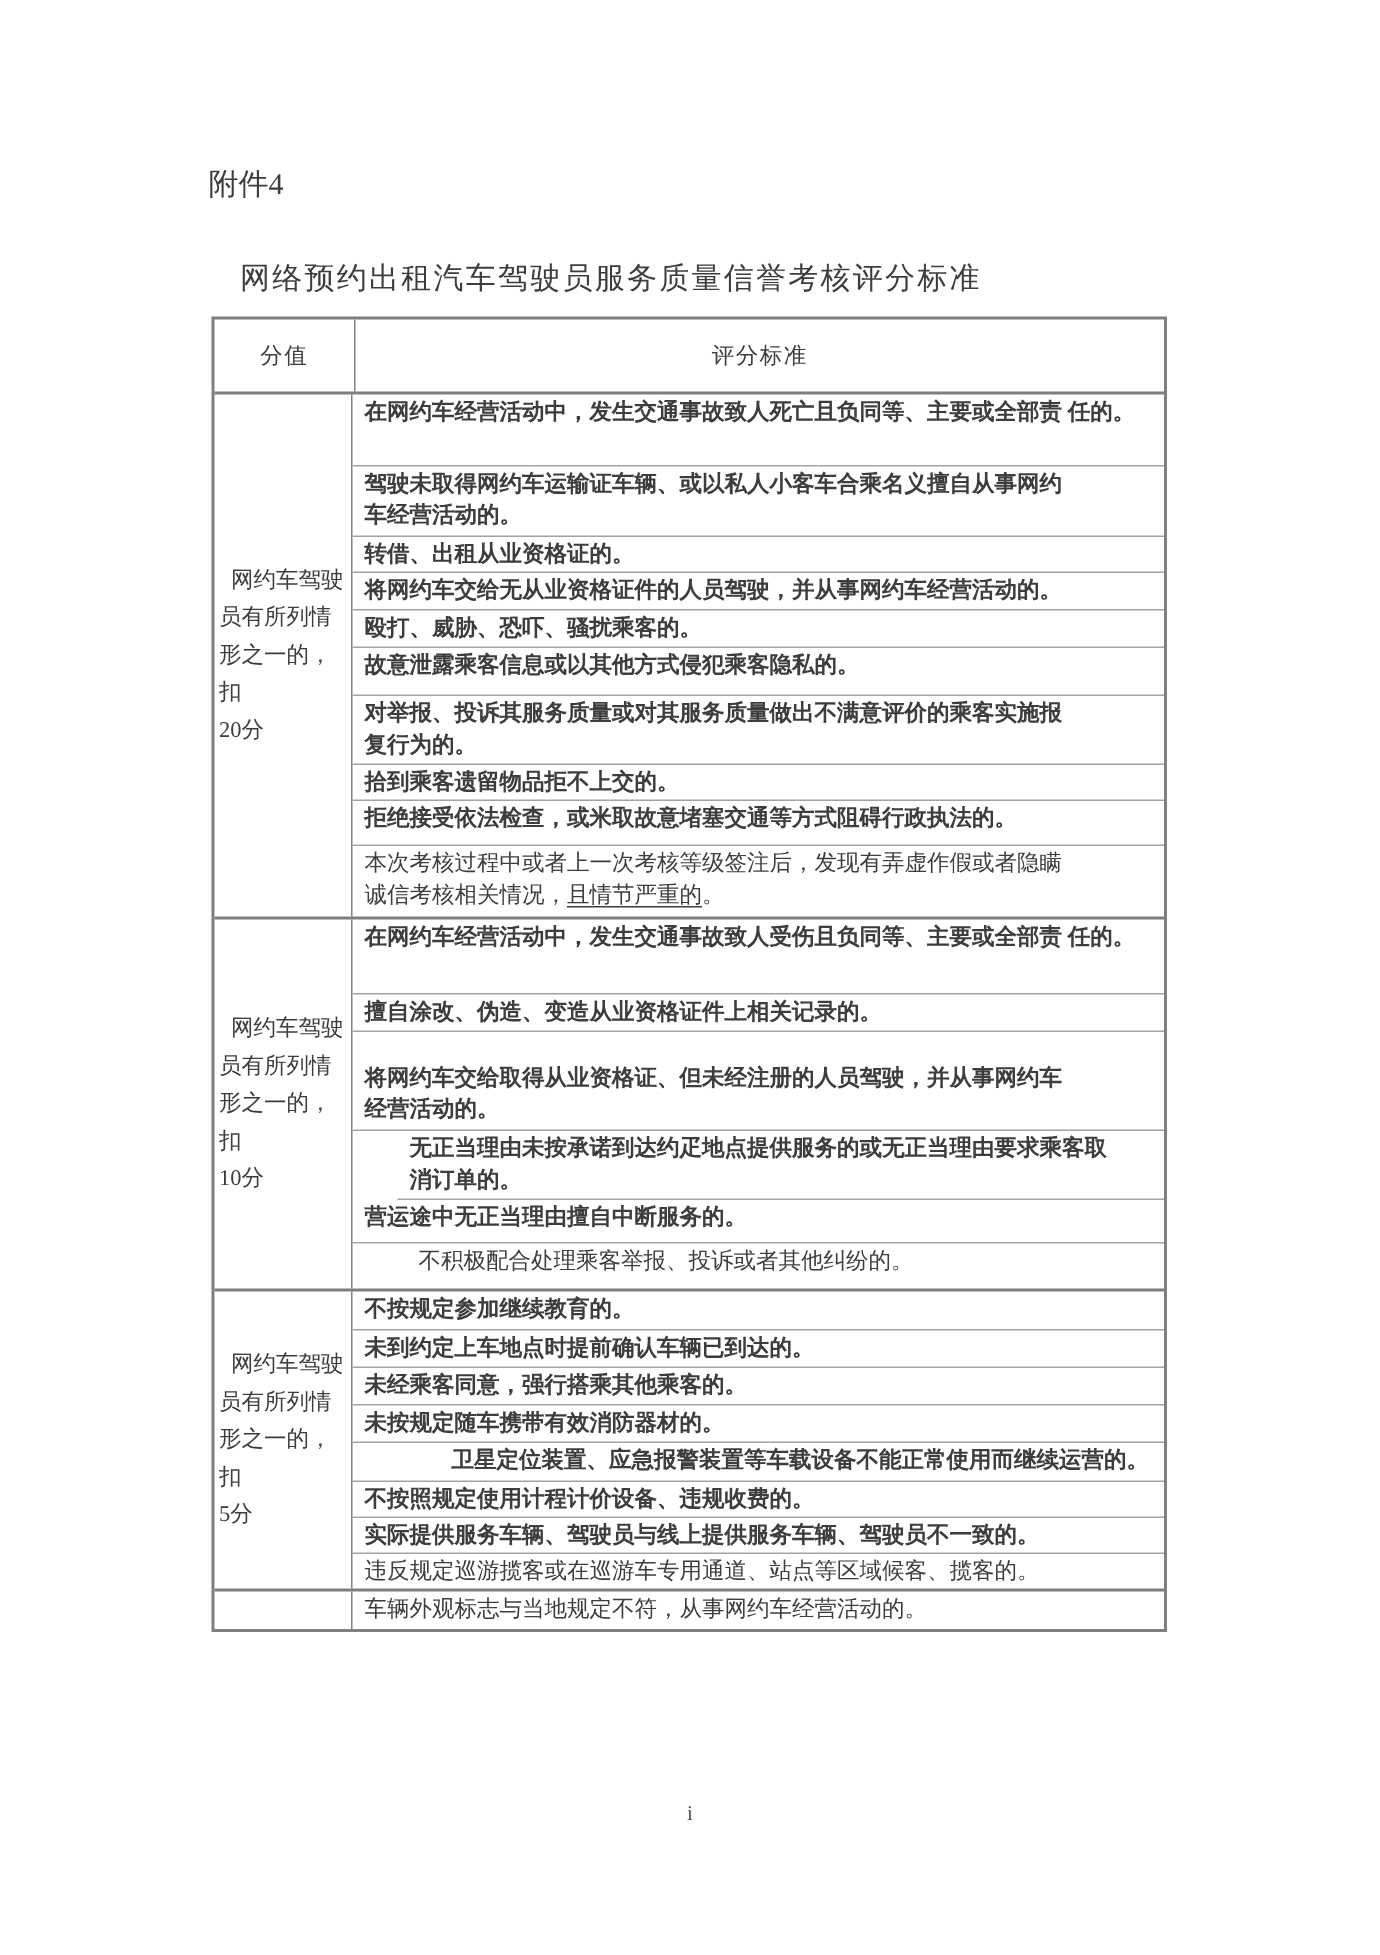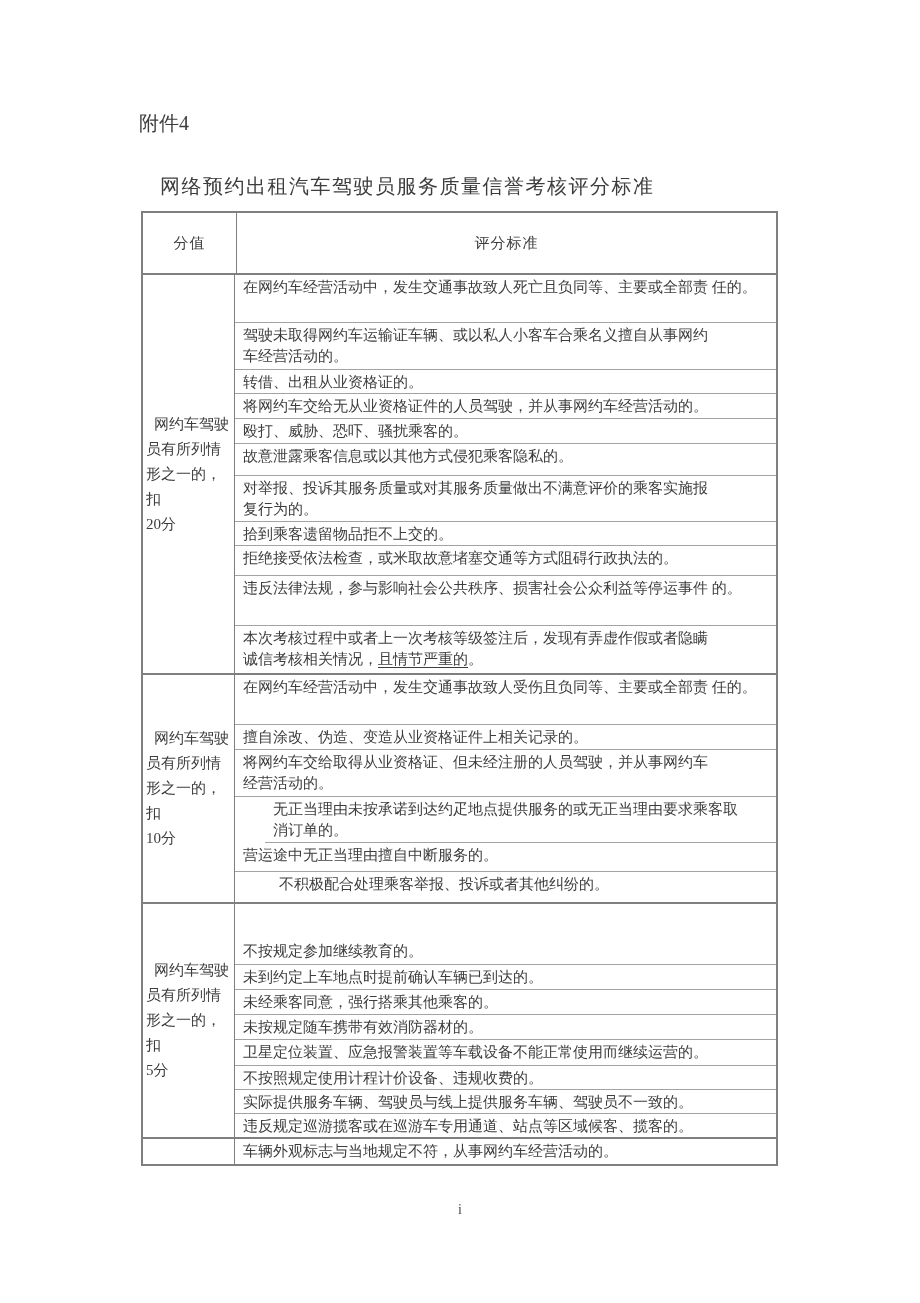--- a/index.html
+++ b/index.html
@@ -39,21 +39,21 @@
   .score-table {
     position: absolute;
     left: 141px;
     top: 211px;
     width: 637px;
     border: 2px solid var(--border-strong);
     background: var(--bg);
   }
   .thead {
     display: flex;
-    height: 62px;
+    height: 50px;
     border-bottom: 2px solid var(--border-strong);
   }
   .thead .score-col-h {
     width: 94px;
     border-right: 1px solid var(--border-strong);
     display: flex;
     align-items: center;
     justify-content: center;
     font-size: 15px;
     letter-spacing: 1px;
@@ -94,20 +94,21 @@
     display: flex;
     flex-direction: column;
   }
   .crow {
     padding: 2px 10px 0 8px;
     font-size: 15px;
     line-height: 21px;
   }
   .crow:not(:last-child) {
     border-bottom: 1px solid var(--border-light);
+    font-weight: bold;
   }
   .criteria-line { white-space: nowrap; }
   .criteria-line .u-seg {
     text-decoration: underline;
     text-underline-offset: 3px;
   }
   .page-number {
     position: absolute;
     left: 0;
     right: 0;
@@ -162,23 +163,20 @@
           <div class="crow" style="min-height: 46px;">
             <div class="criteria-line"><span>对举报、投诉其服务质量或对其服务质量做出不满意评价的乘客实施报</span></div>
             <div class="criteria-line"><span>复行为的。</span></div>
           </div>
           <div class="crow" style="min-height: 20px;">
             <div class="criteria-line"><span>拾到乘客遗留物品拒不上交的。</span></div>
           </div>
           <div class="crow" style="min-height: 30px;">
             <div class="criteria-line"><span>拒绝接受依法检查，或米取故意堵塞交通等方式阻碍行政执法的。</span></div>
           </div>
-          <div class="crow" style="min-height: 50px;">
-            <div class="criteria-line"><span>违反法律法规，参与影响社会公共秩序、损害社会公众利益等停运事件 的。</span></div>
-          </div>
           <div class="crow" style="min-height: 47px;">
             <div class="criteria-line"><span>本次考核过程中或者上一次考核等级签注后，发现有弄虚作假或者隐瞒</span></div>
             <div class="criteria-line"><span>诚信考核相关情况，</span><span class="u-seg">且情节严重的</span><span>。</span></div>
           </div>
         </div>
       </div>
       <div class="group">
         <div class="score-cell">
           <div class="score-label">
             <div class="score-label-line">网约车驾驶</div>
@@ -187,21 +185,21 @@
             <div class="score-label-line">10分</div>
           </div>
         </div>
         <div class="rows">
           <div class="crow" style="min-height: 50px;">
             <div class="criteria-line"><span>在网约车经营活动中，发生交通事故致人受伤且负同等、主要或全部责 任的。</span></div>
           </div>
           <div class="crow" style="min-height: 25px;">
             <div class="criteria-line"><span>擅自涂改、伪造、变造从业资格证件上相关记录的。</span></div>
           </div>
-          <div class="crow" style="min-height: 47px;">
+          <div class="crow" style="min-height: 47px; margin-top: 19px;">
             <div class="criteria-line"><span>将网约车交给取得从业资格证、但未经注册的人员驾驶，并从事网约车</span></div>
             <div class="criteria-line"><span>经营活动的。</span></div>
           </div>
           <div class="crow" style="min-height: 46px; margin-left: 30px;">
             <div class="criteria-line"><span>无正当理由未按承诺到达约疋地点提供服务的或无正当理由要求乘客取</span></div>
             <div class="criteria-line"><span>消订单的。</span></div>
           </div>
           <div class="crow" style="min-height: 29px;">
             <div class="criteria-line"><span>营运途中无正当理由擅自中断服务的。</span></div>
           </div>
@@ -213,33 +211,33 @@
       <div class="group">
         <div class="score-cell">
           <div class="score-label">
             <div class="score-label-line">网约车驾驶</div>
             <div class="score-label-line">员有所列情</div>
             <div class="score-label-line">形之一的，扣</div>
             <div class="score-label-line">5分</div>
           </div>
         </div>
         <div class="rows">
-          <div class="crow" style="min-height: 26px; margin-top: 35px;">
+          <div class="crow" style="min-height: 26px;">
             <div class="criteria-line"><span>不按规定参加继续教育的。</span></div>
           </div>
           <div class="crow" style="min-height: 25px;">
             <div class="criteria-line"><span>未到约定上车地点时提前确认车辆已到达的。</span></div>
           </div>
           <div class="crow" style="min-height: 25px;">
             <div class="criteria-line"><span>未经乘客同意，强行搭乘其他乘客的。</span></div>
           </div>
           <div class="crow" style="min-height: 25px;">
             <div class="criteria-line"><span>未按规定随车携带有效消防器材的。</span></div>
           </div>
-          <div class="crow" style="min-height: 26px;">
+          <div class="crow" style="min-height: 26px; text-align: right;">
             <div class="criteria-line"><span>卫星定位装置、应急报警装置等车载设备不能正常使用而继续运营的。</span></div>
           </div>
           <div class="crow" style="min-height: 24px;">
             <div class="criteria-line"><span>不按照规定使用计程计价设备、违规收费的。</span></div>
           </div>
           <div class="crow" style="min-height: 23px;">
             <div class="criteria-line"><span>实际提供服务车辆、驾驶员与线上提供服务车辆、驾驶员不一致的。</span></div>
           </div>
           <div class="crow" style="min-height: 23px;">
             <div class="criteria-line"><span>违反规定巡游揽客或在巡游车专用通道、站点等区域候客、揽客的。</span></div>

